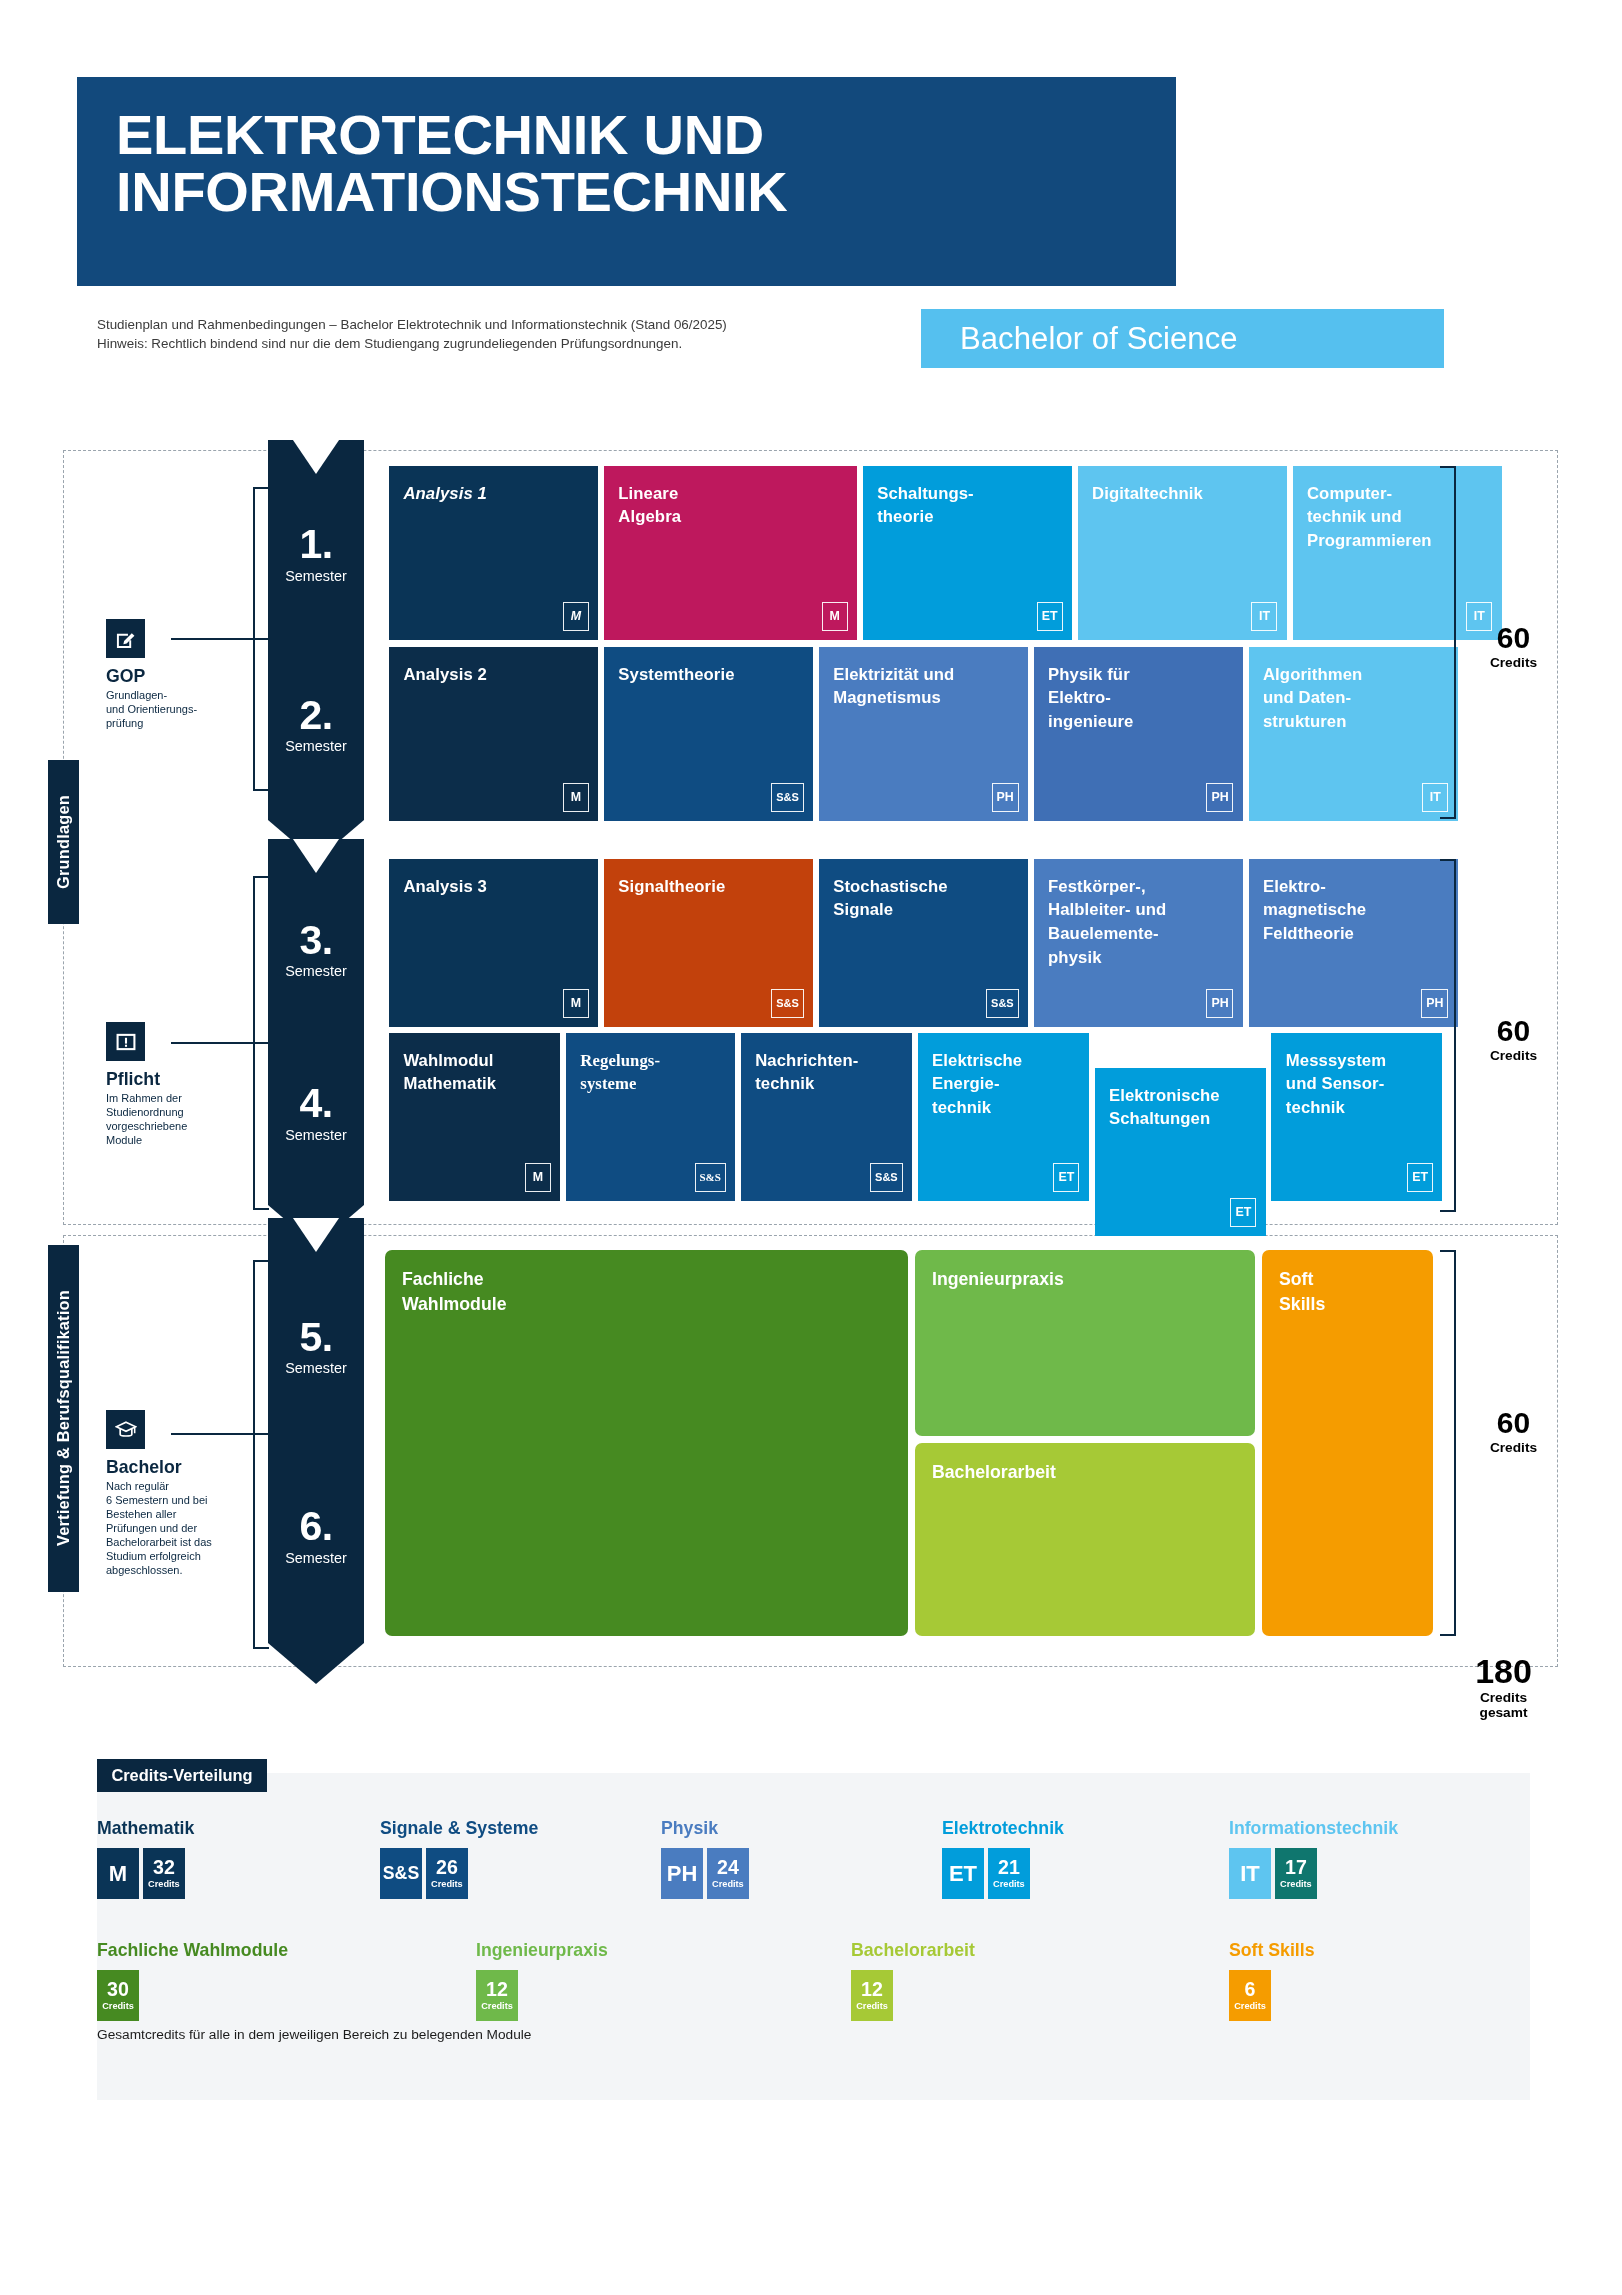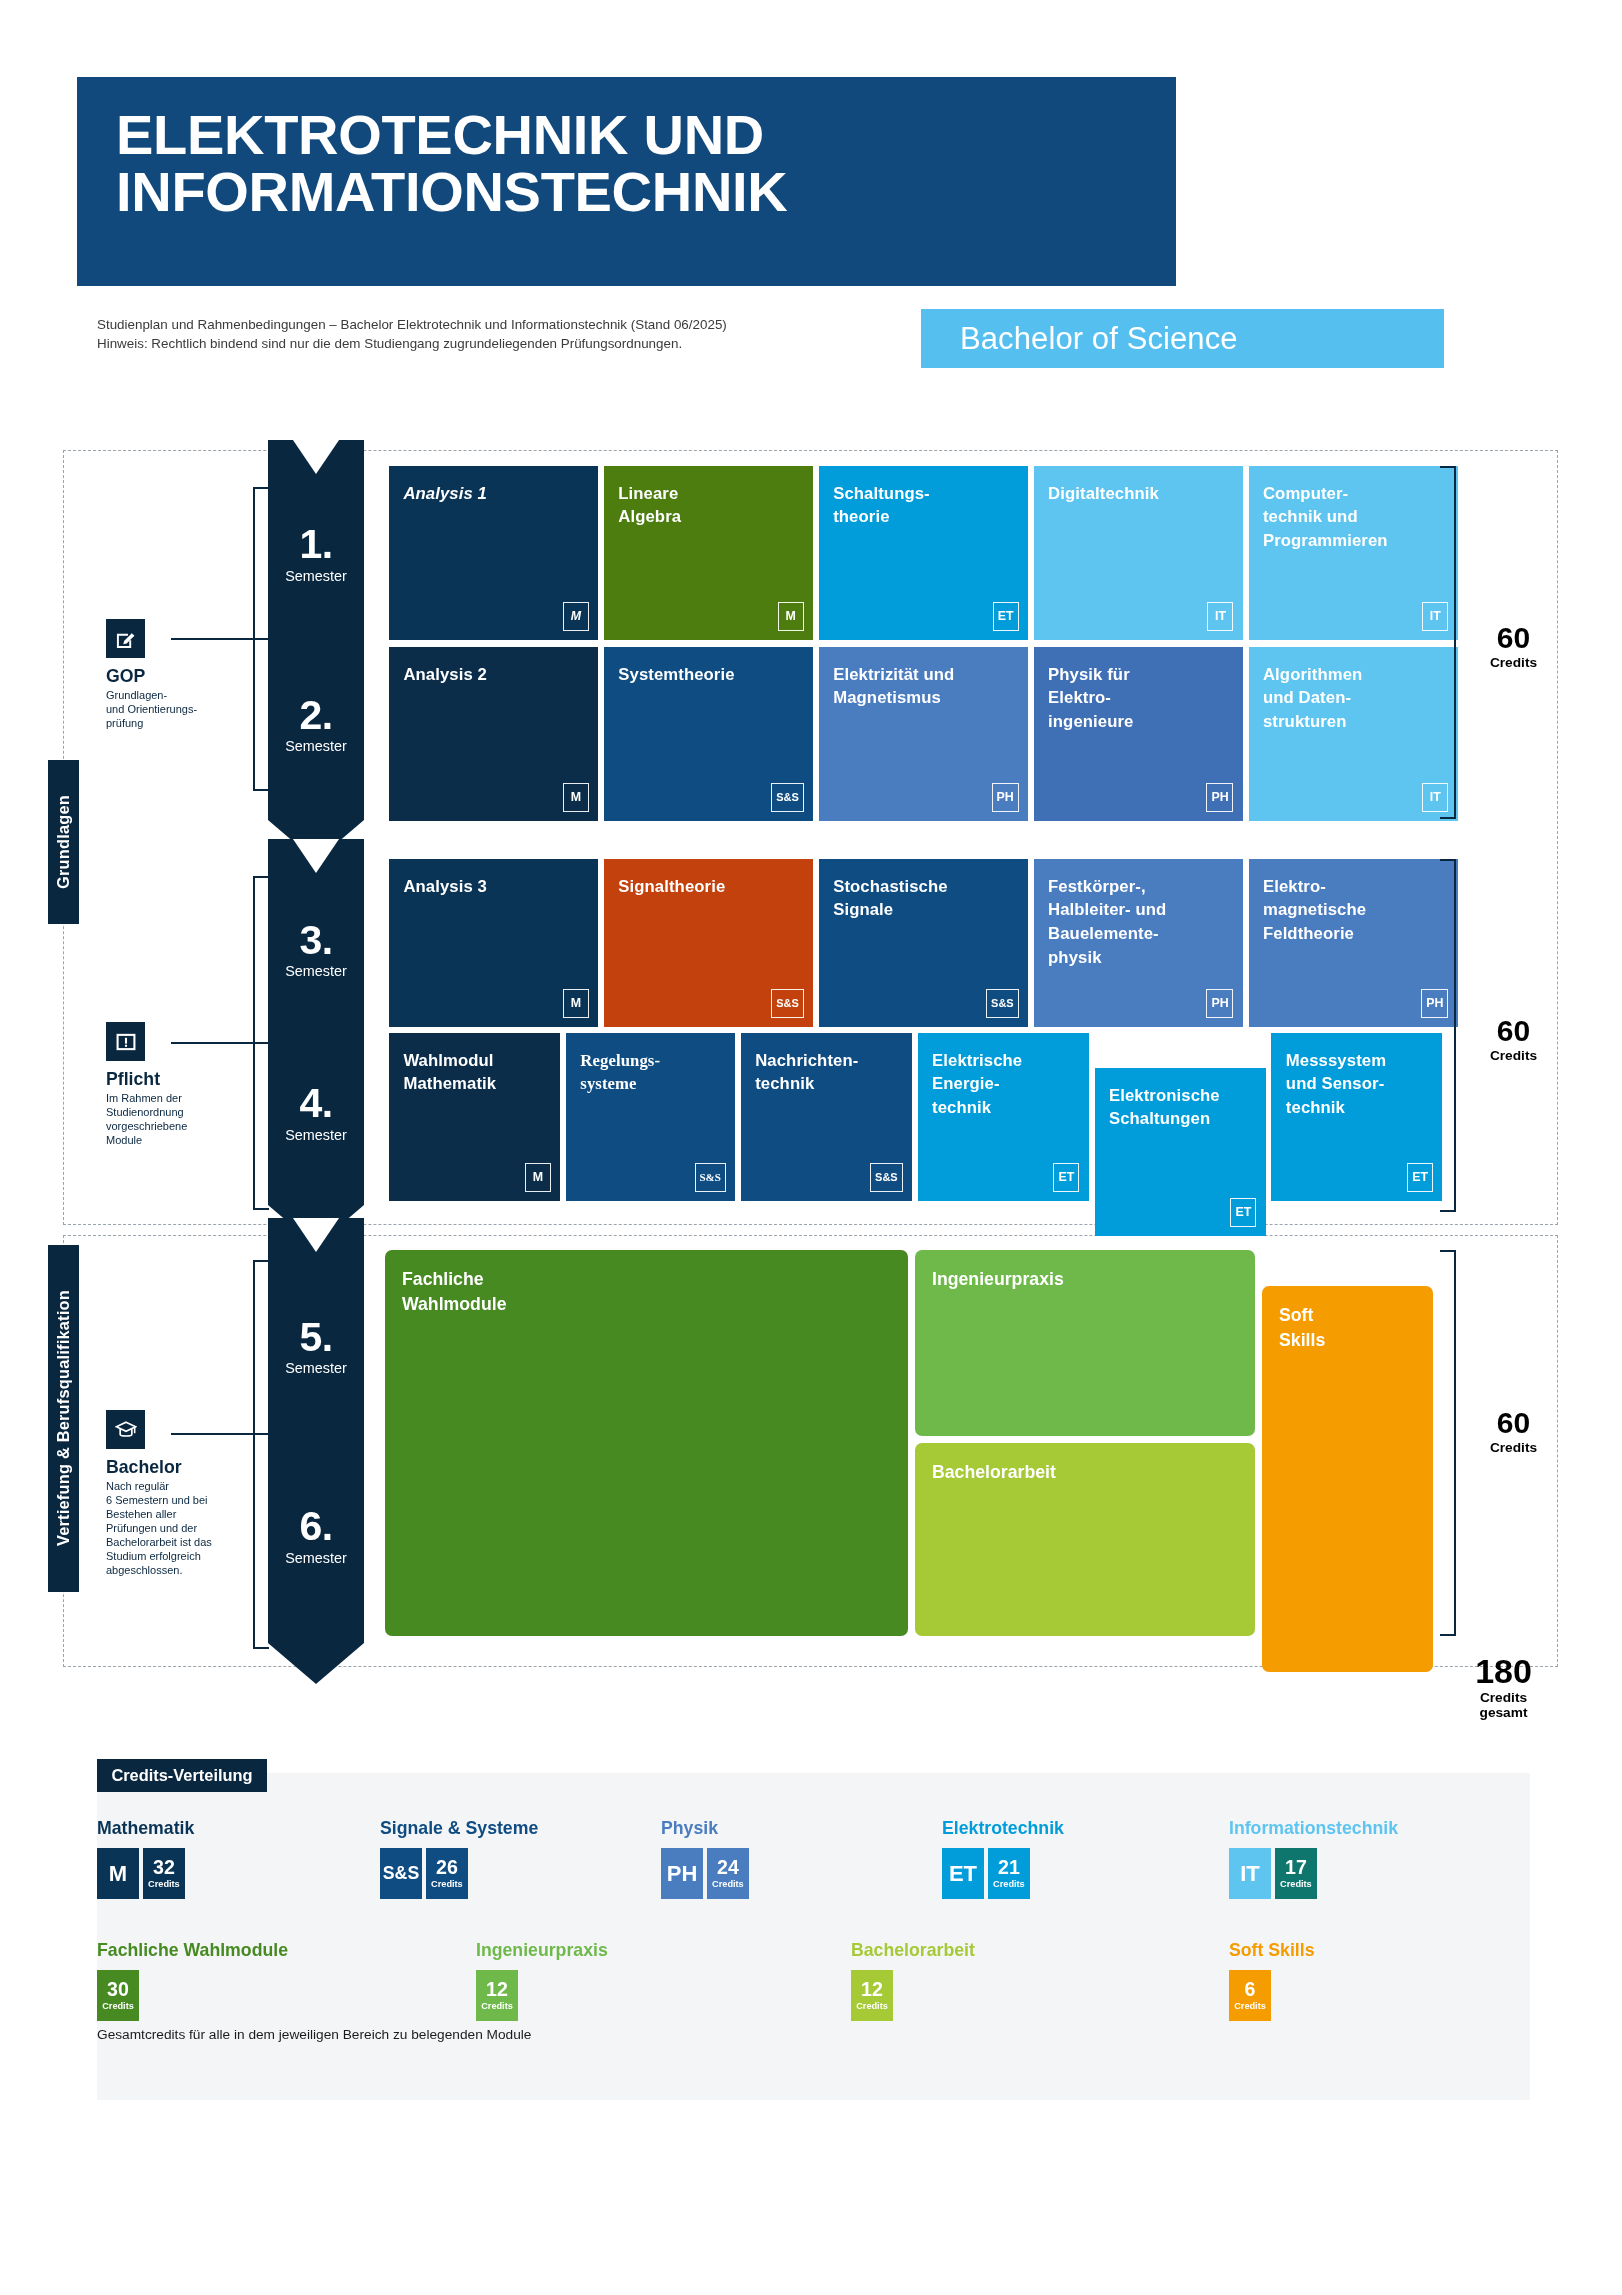--- a/index.html
+++ b/index.html
@@ -306,21 +306,21 @@
     <div class="lbl">Semester</div>
   </div>
   <div class="tip"></div>
 </div>
 
 <div class="modrow" id="row-1" style="left:389px; top:466px;">
     <div class="mod" style="background: rgb(10, 52, 86); width: 209px; height: 174px; font-style: italic;">
       <div class="name">Analysis 1</div>
       <div class="tag">M</div>
     </div>
-    <div class="mod" style="background: #4d7c0f; width: 209px; height: 174px;">
+    <div class="mod" style="background: #be185d; width: 253px; height: 174px;">
       <div class="name">Lineare
 Algebra</div>
       <div class="tag">M</div>
     </div>
     <div class="mod" style="background: rgb(1, 157, 219); width: 209px; height: 174px;">
       <div class="name">Schaltungs-
 theorie</div>
       <div class="tag">ET</div>
     </div>
     <div class="mod" style="background: rgb(94, 197, 240); width: 209px; height: 174px;">
@@ -427,21 +427,21 @@
 <div class="bigblock" id="bb-0" style="left: 385px; top: 1250px; width: 523px; height: 386px; background: rgb(70, 138, 33);">
   <div class="name">Fachliche
 Wahlmodule</div>
 </div>
 <div class="bigblock" id="bb-1" style="left: 915px; top: 1250px; width: 340px; height: 186px; background: rgb(111, 185, 74);">
   <div class="name">Ingenieurpraxis</div>
 </div>
 <div class="bigblock" id="bb-2" style="left: 915px; top: 1443px; width: 340px; height: 193px; background: rgb(166, 201, 54);">
   <div class="name">Bachelorarbeit</div>
 </div>
-<div class="bigblock" id="bb-3" style="left: 1262px; top: 1250px; width: 171px; height: 386px; background: rgb(245, 156, 0); margin-top: 36px;">
+<div class="bigblock" id="bb-3" style="left: 1262px; top: 1250px; width: 171px; height: 386px; background: rgb(245, 156, 0);">
   <div class="name">Soft
 Skills</div>
 </div>
 
 <div class="rbracket" id="rb1"></div>
 <div class="rbracket" id="rb2"></div>
 <div class="rbracket" id="rb3"></div>
 
 <div class="creditlabel" id="cl1">
   <div class="n">60</div>

